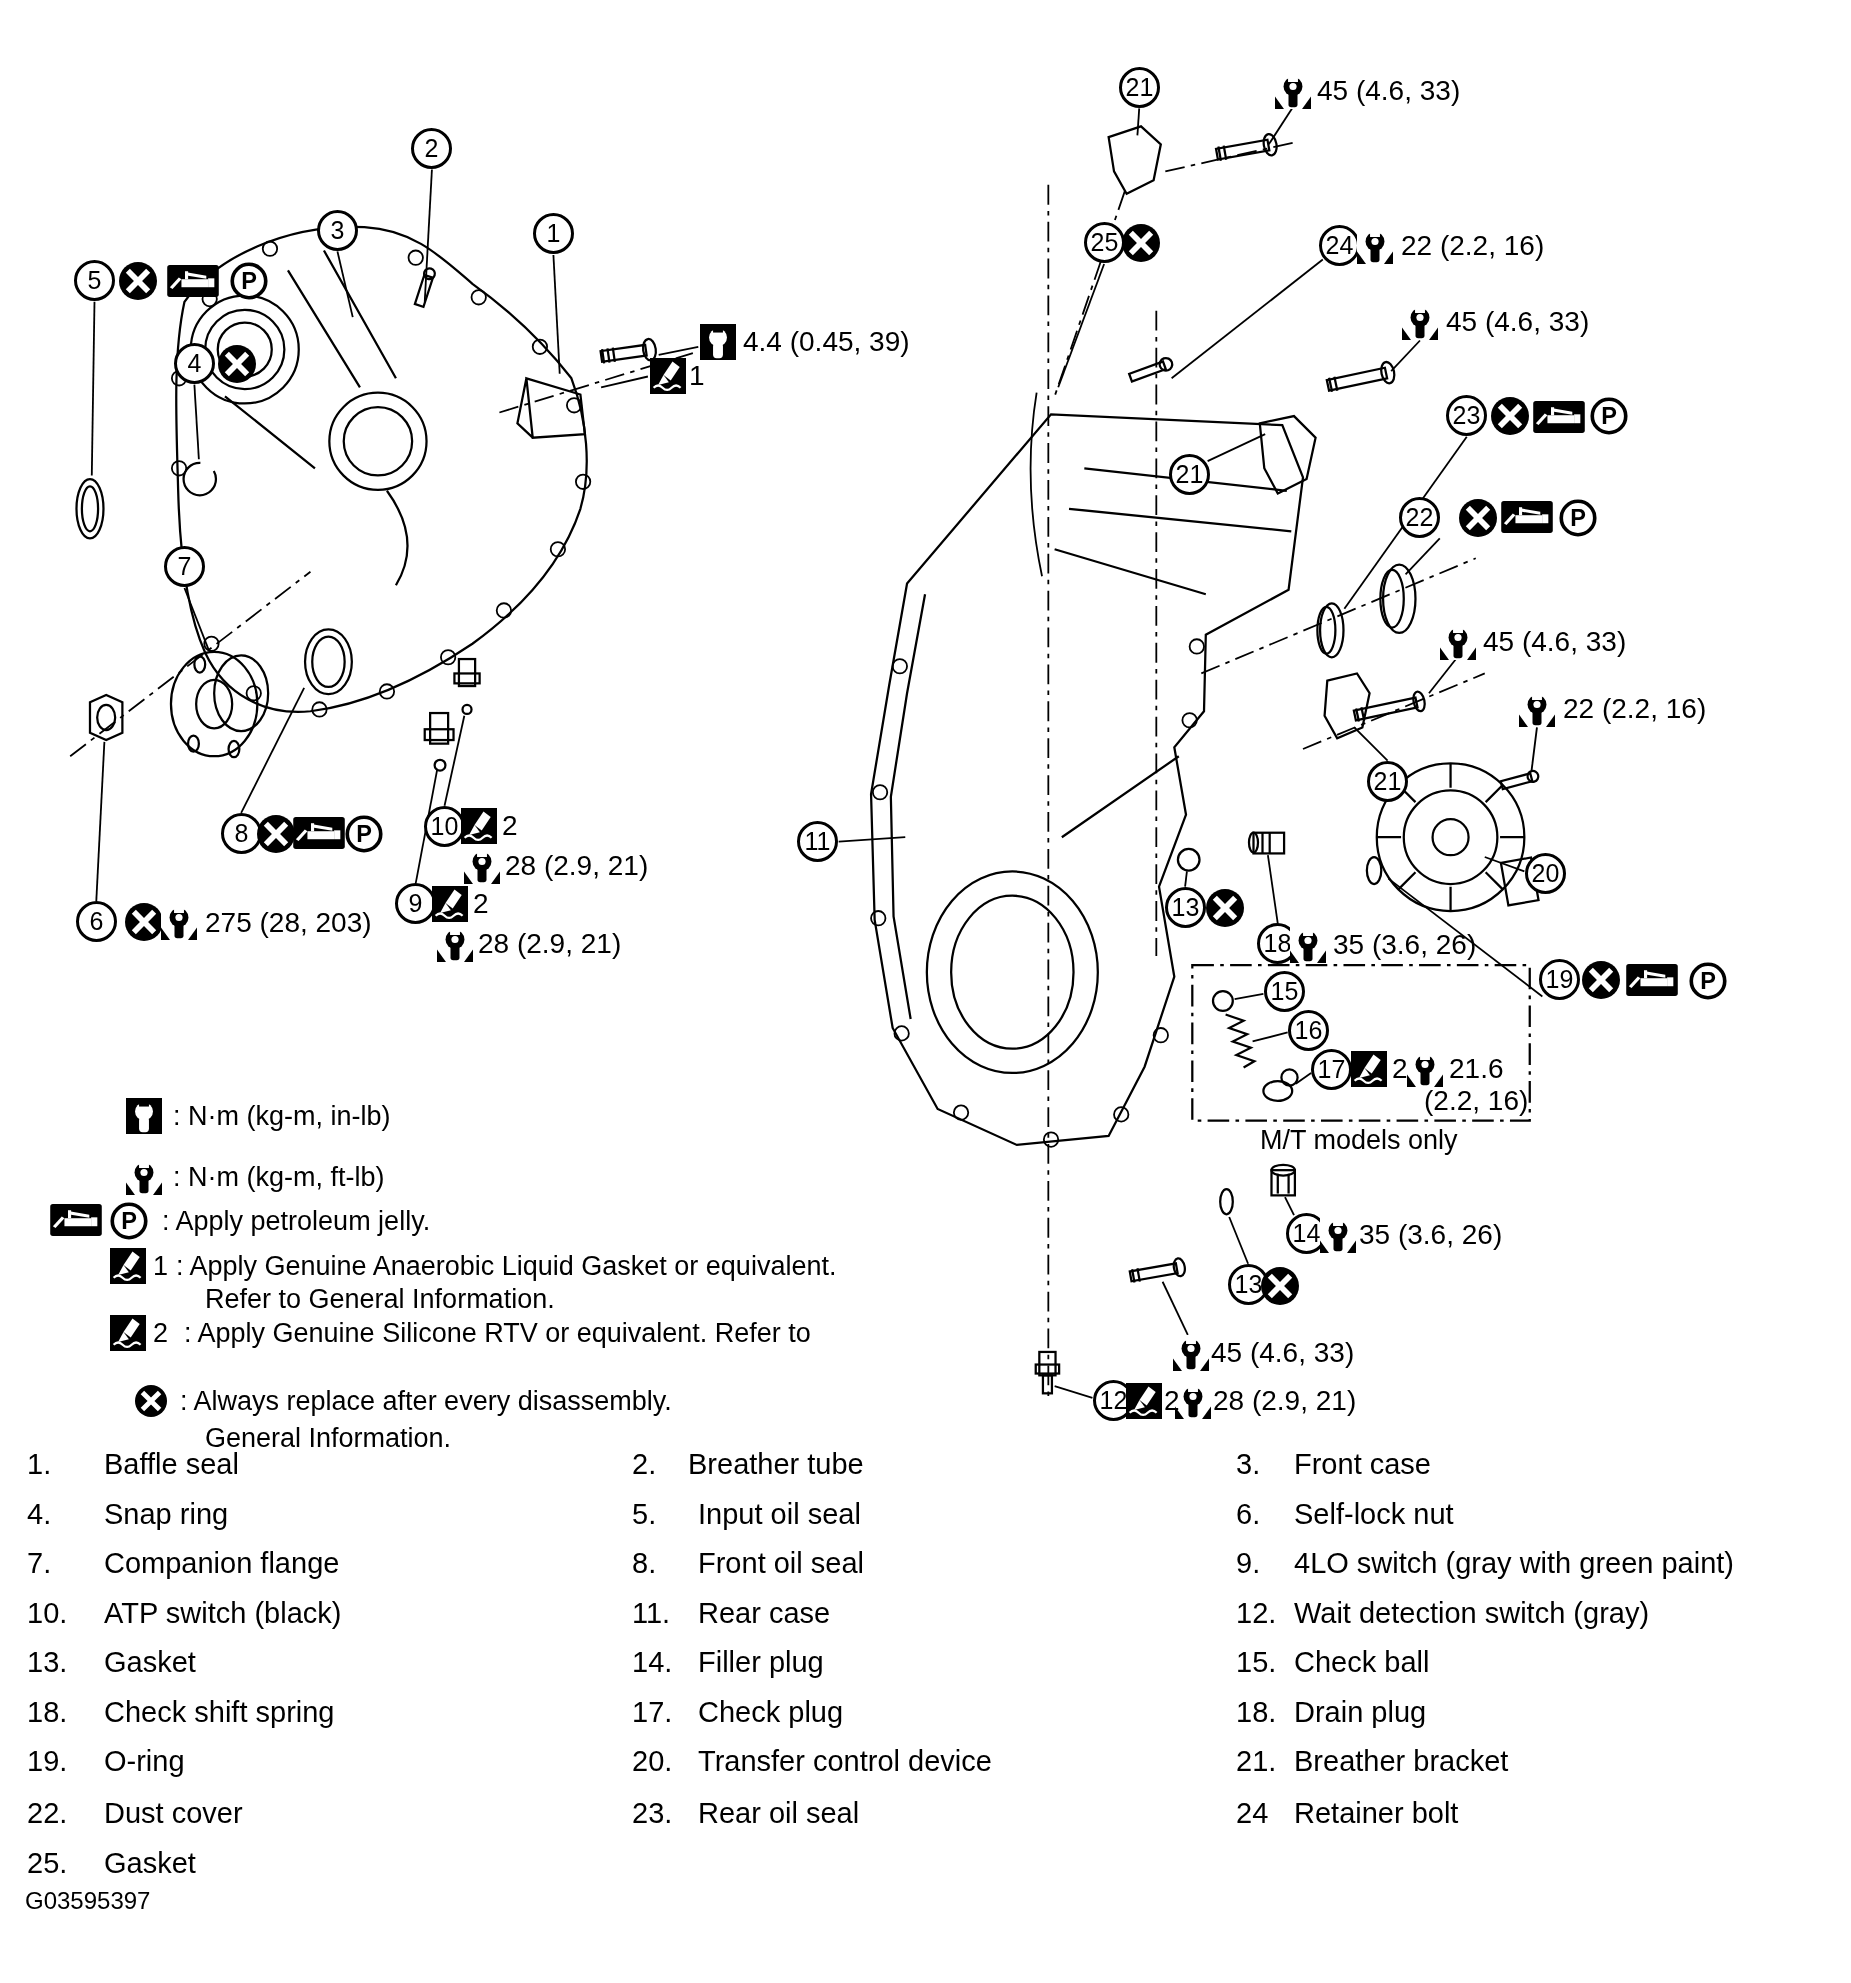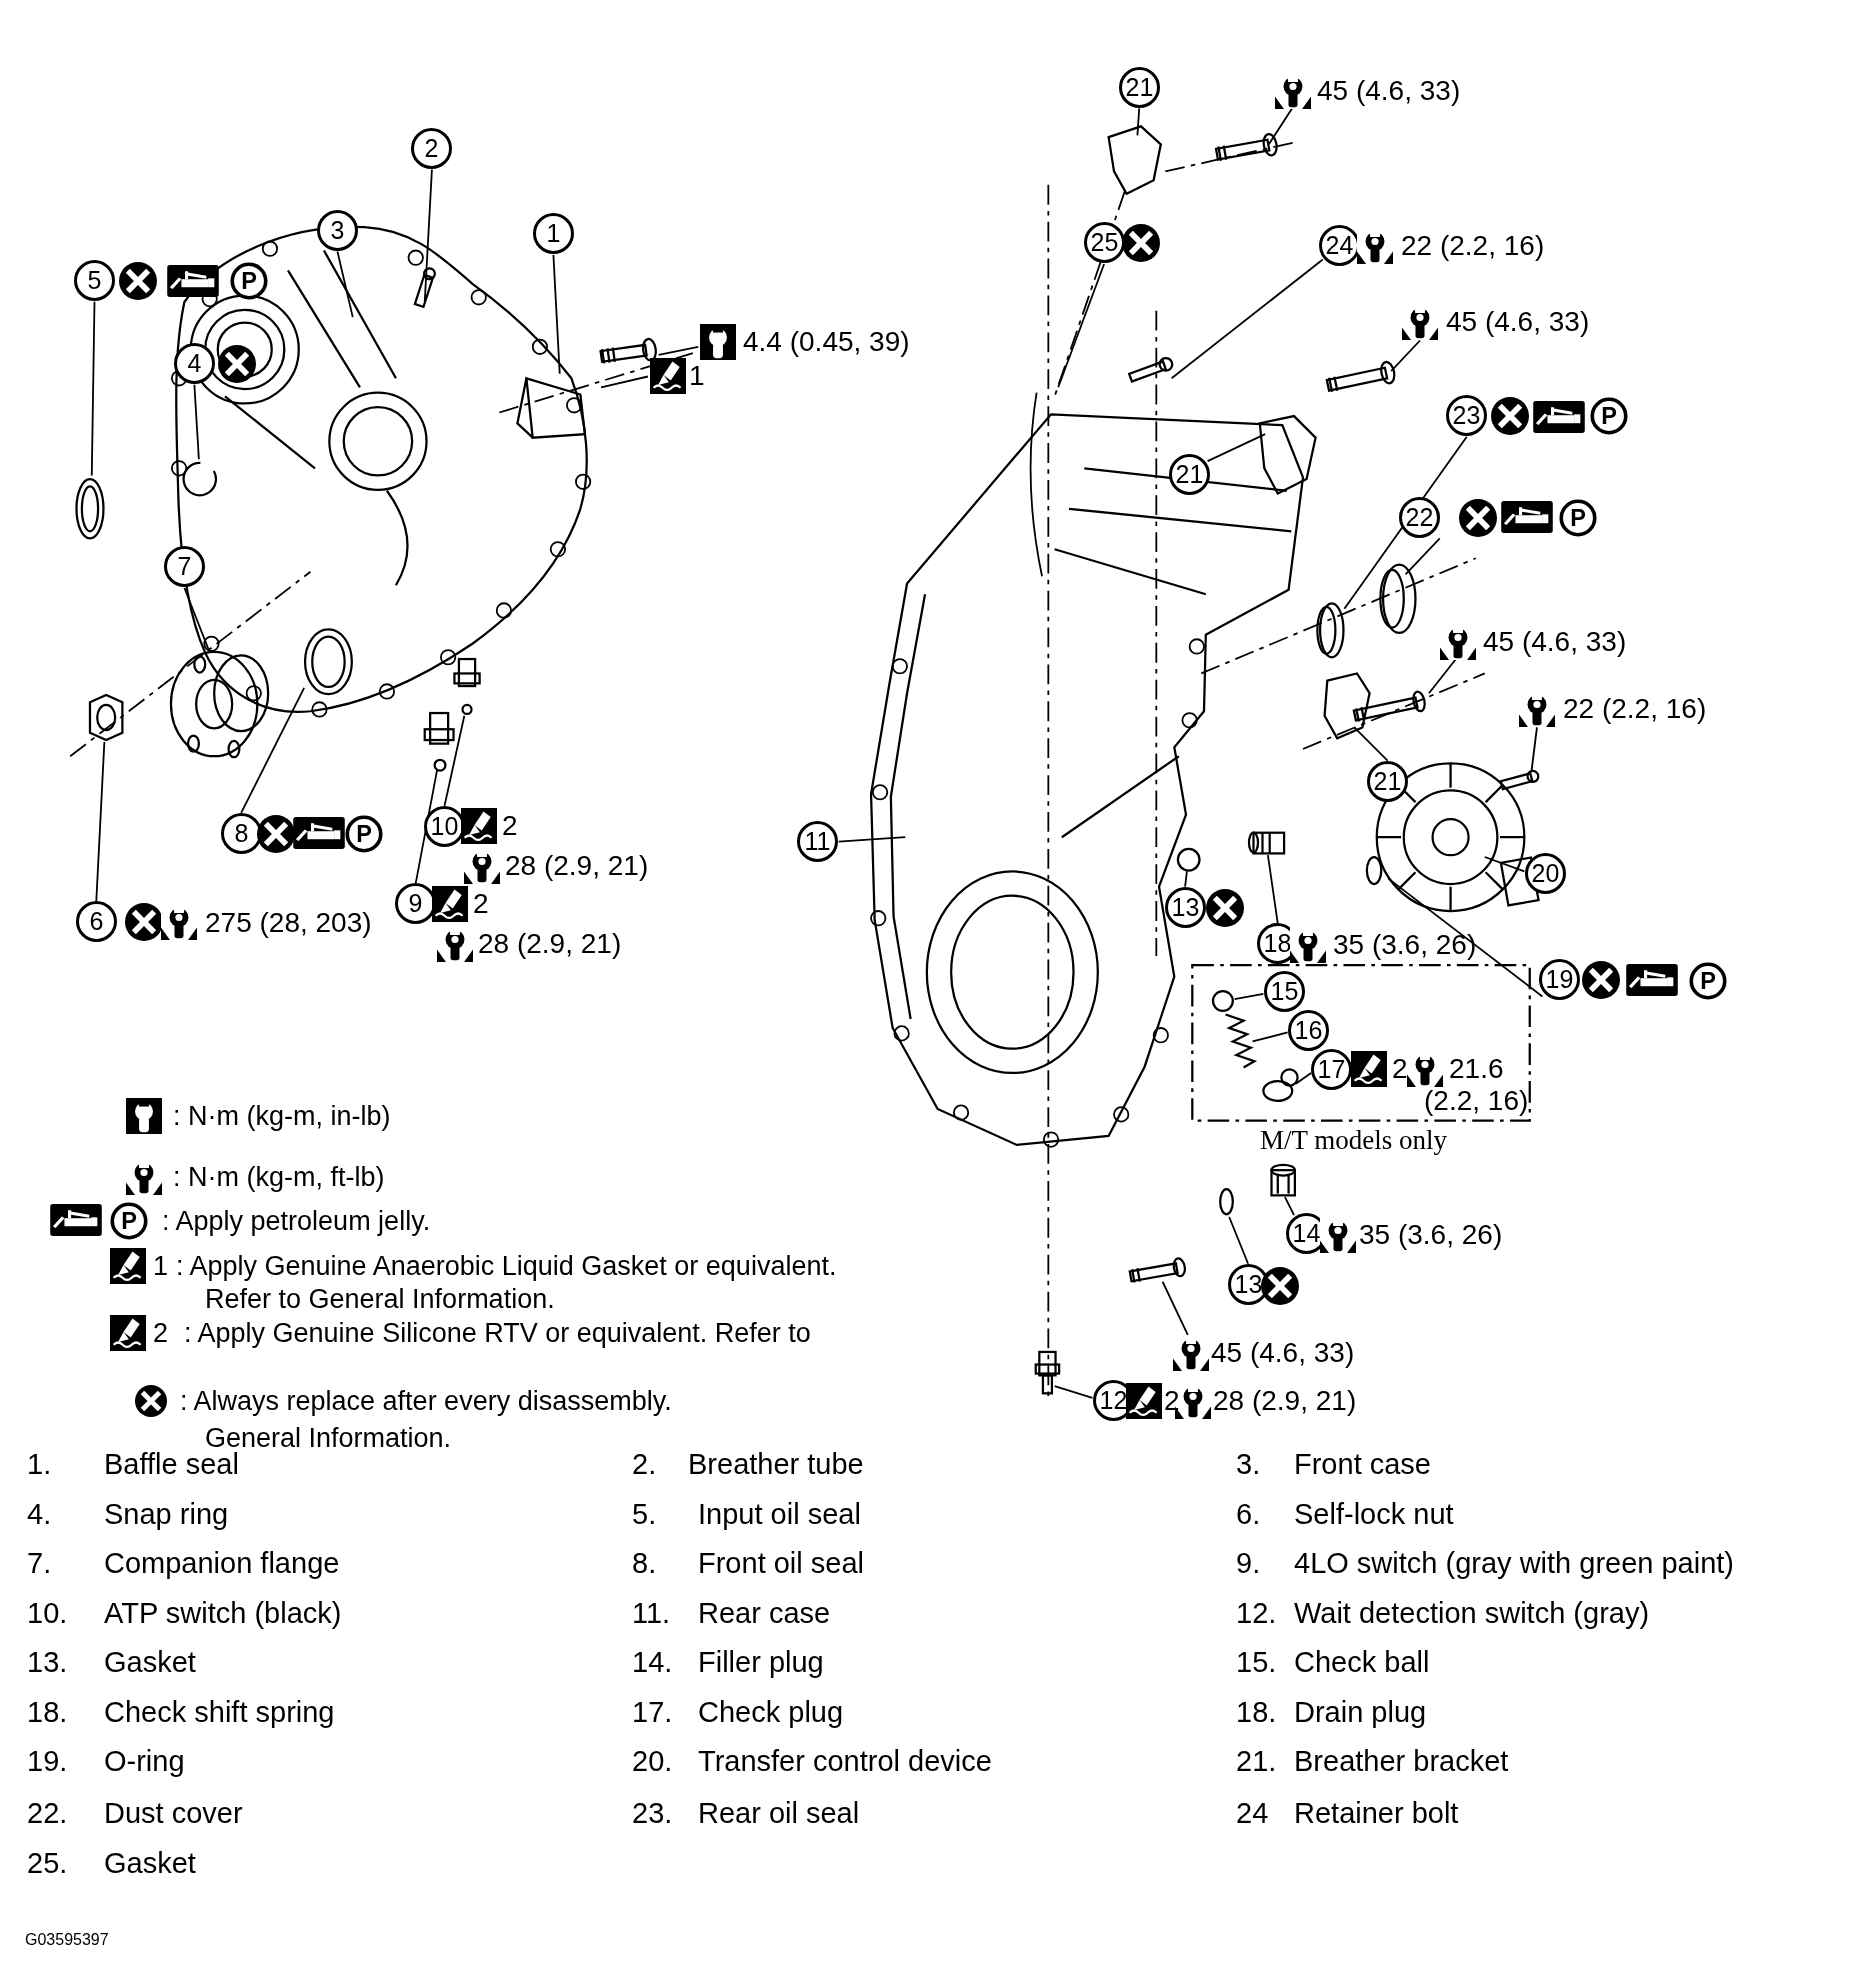--- a/index.html
+++ b/index.html
@@ -8,26 +8,26 @@
   .art{position:absolute;left:0;top:0;width:1851px;height:1984px;}
   .title{position:absolute;left:50px;top:43px;font-size:37px;font-weight:bold;letter-spacing:0.9px;}
   .co{position:absolute;width:41px;height:41px;border:3.6px solid #000;border-radius:50%;
       box-sizing:border-box;display:flex;align-items:center;justify-content:center;
       font-size:25px;background:#fff;}
   .tq{position:absolute;font-size:27px;white-space:nowrap;transform:translateY(-50%);}
   .tq.big{font-size:28px;}
   .icon{position:absolute;display:block;}
   .icon svg{display:block;width:100%;height:100%;}
   .legend-text{position:absolute;font-size:27px;white-space:nowrap;transform:translateY(-50%);}
-  .mt{position:absolute;font-size:27px;white-space:nowrap;transform:translateY(-50%);font-family:Liberation Serif, serif;}
+  .mt{position:absolute;font-size:27px;white-space:nowrap;transform:translateY(-50%);}
   .pcol{position:absolute;}
   .prow{position:absolute;white-space:nowrap;font-size:29px;}
   .pnum{position:absolute;left:0;}
   .pname{position:absolute;}
-  .figid{position:absolute;font-size:16px;margin-top:44px;}
+  .figid{position:absolute;font-size:24px;}
 </style>
 </head>
 <body>
 
 <div class="stage">
 
   <svg class="art" viewBox="0 0 2057 2204" fill="none" stroke="#000" stroke-width="2.5">
 
     <g stroke-width="2" stroke-dasharray="22 7 5 7">
       <line x1="1165" y1="205" x2="1165" y2="1555"></line>

